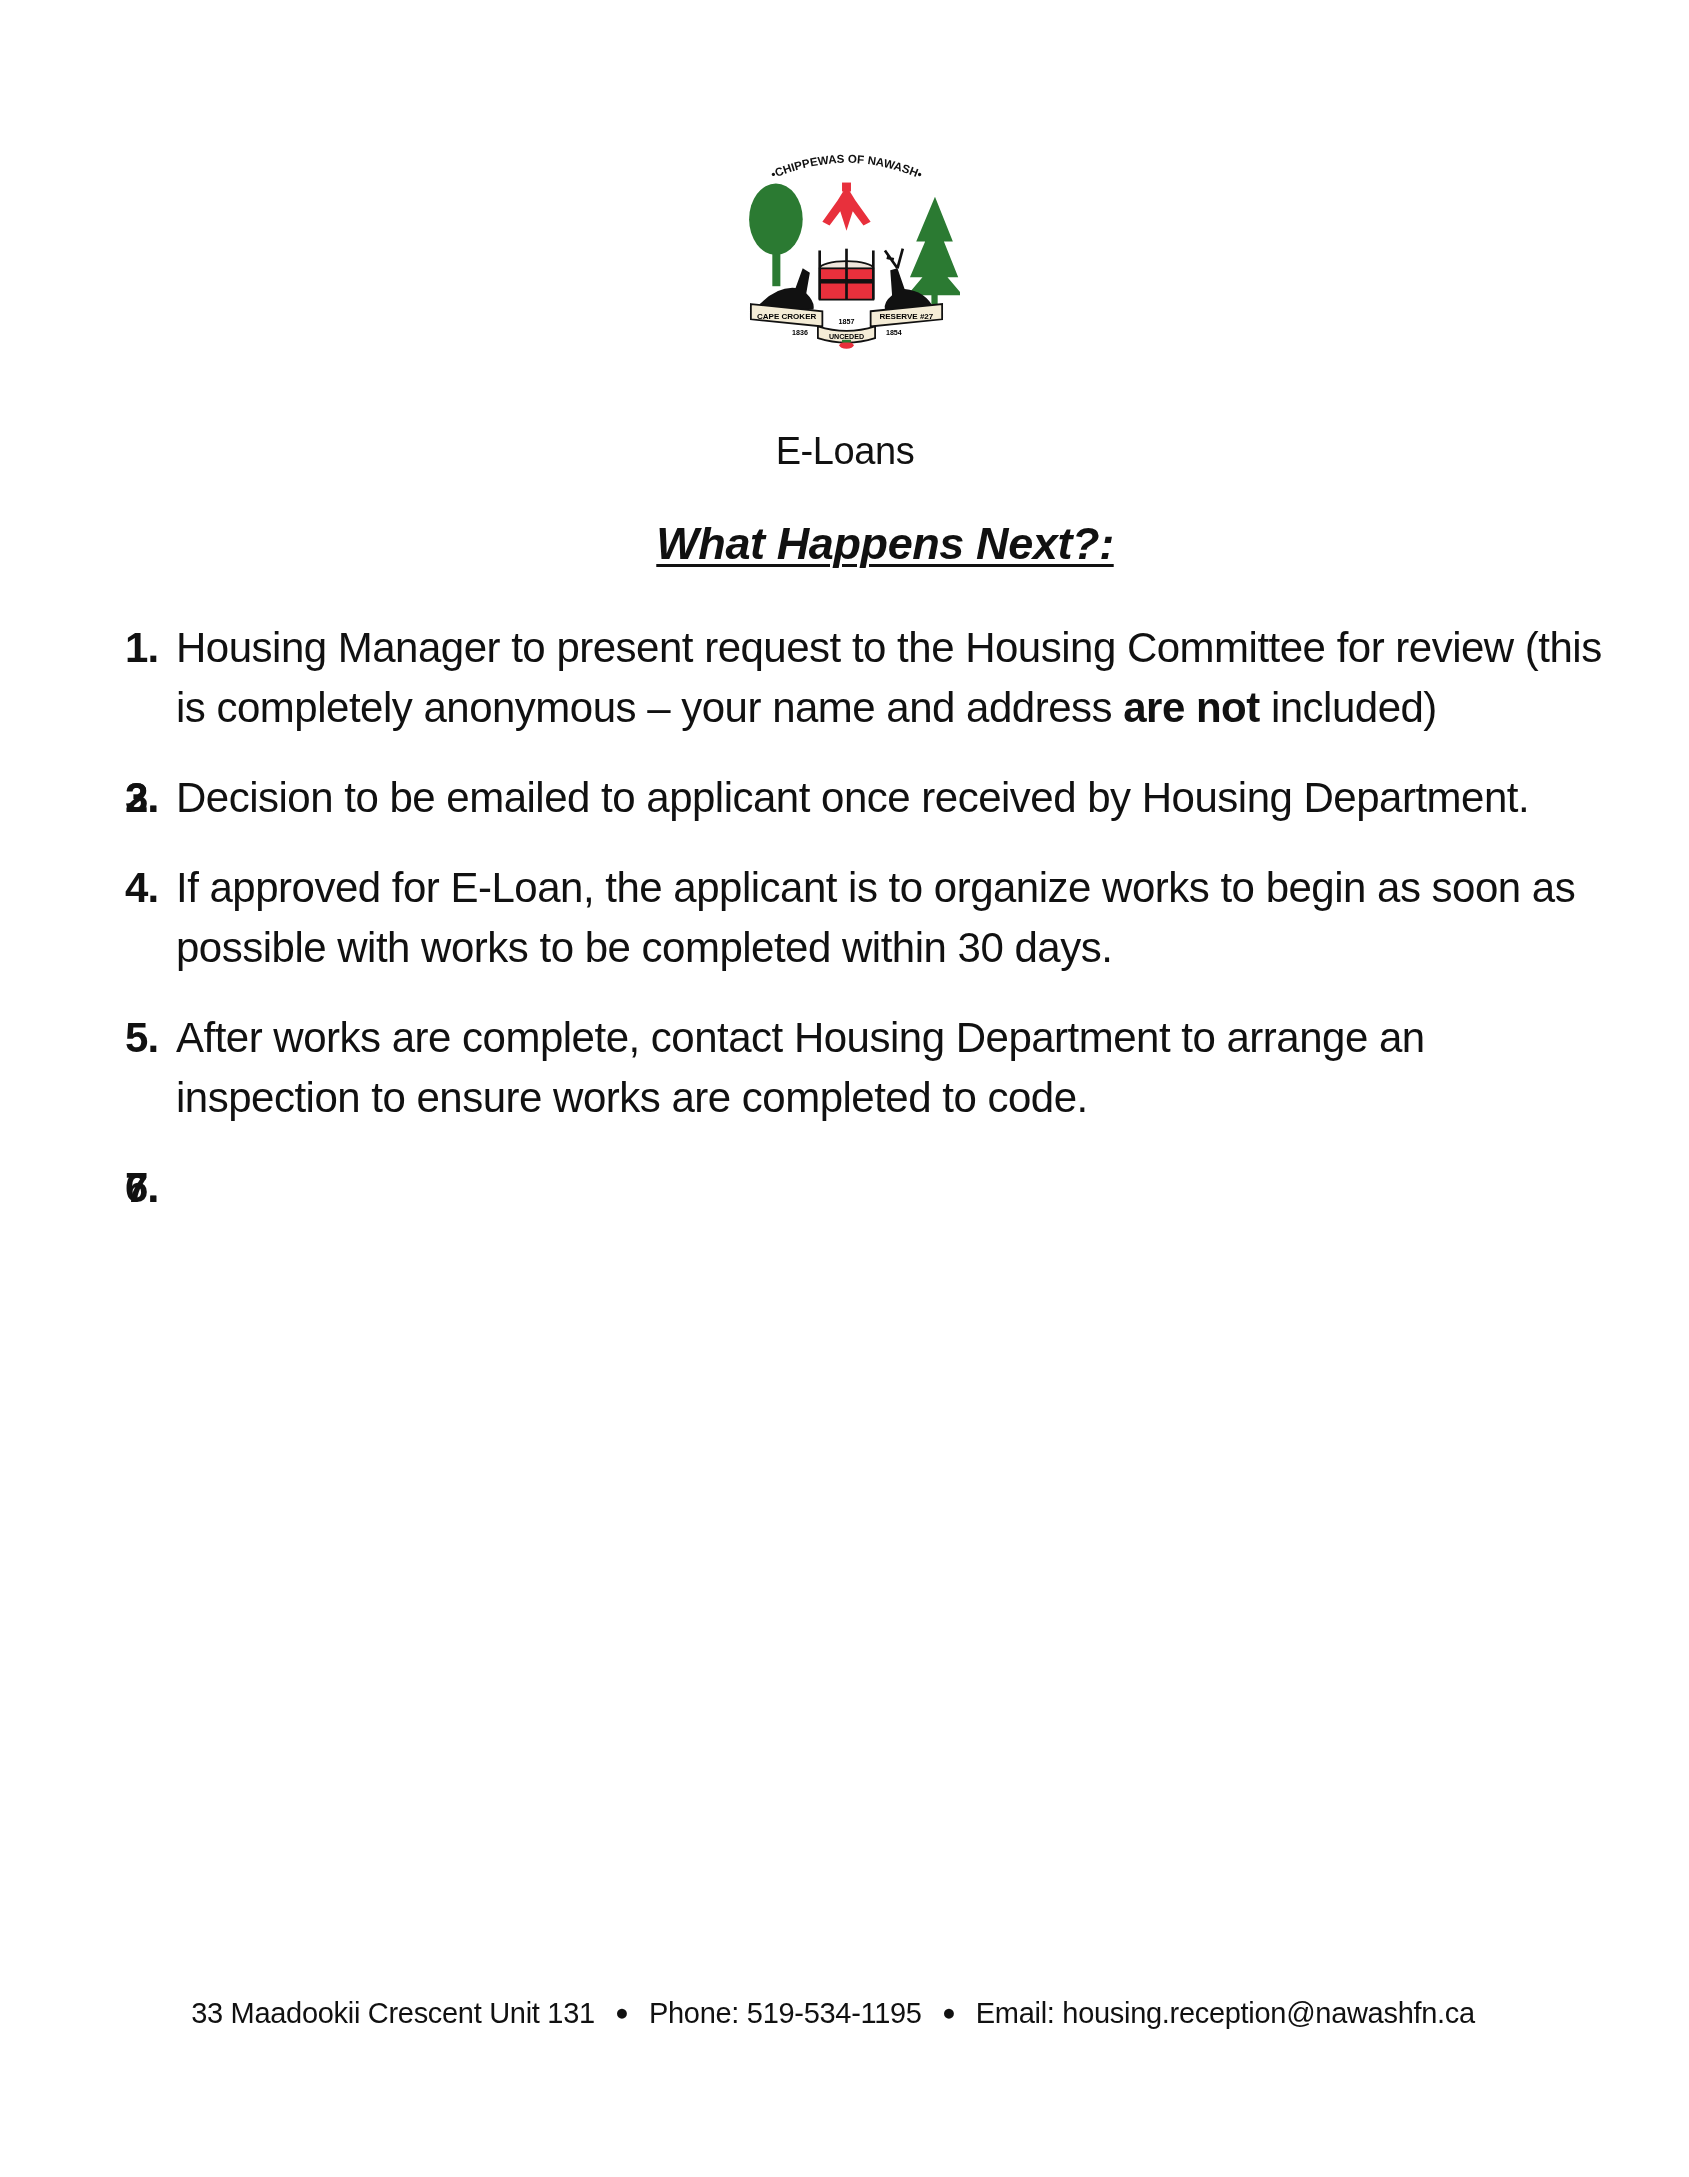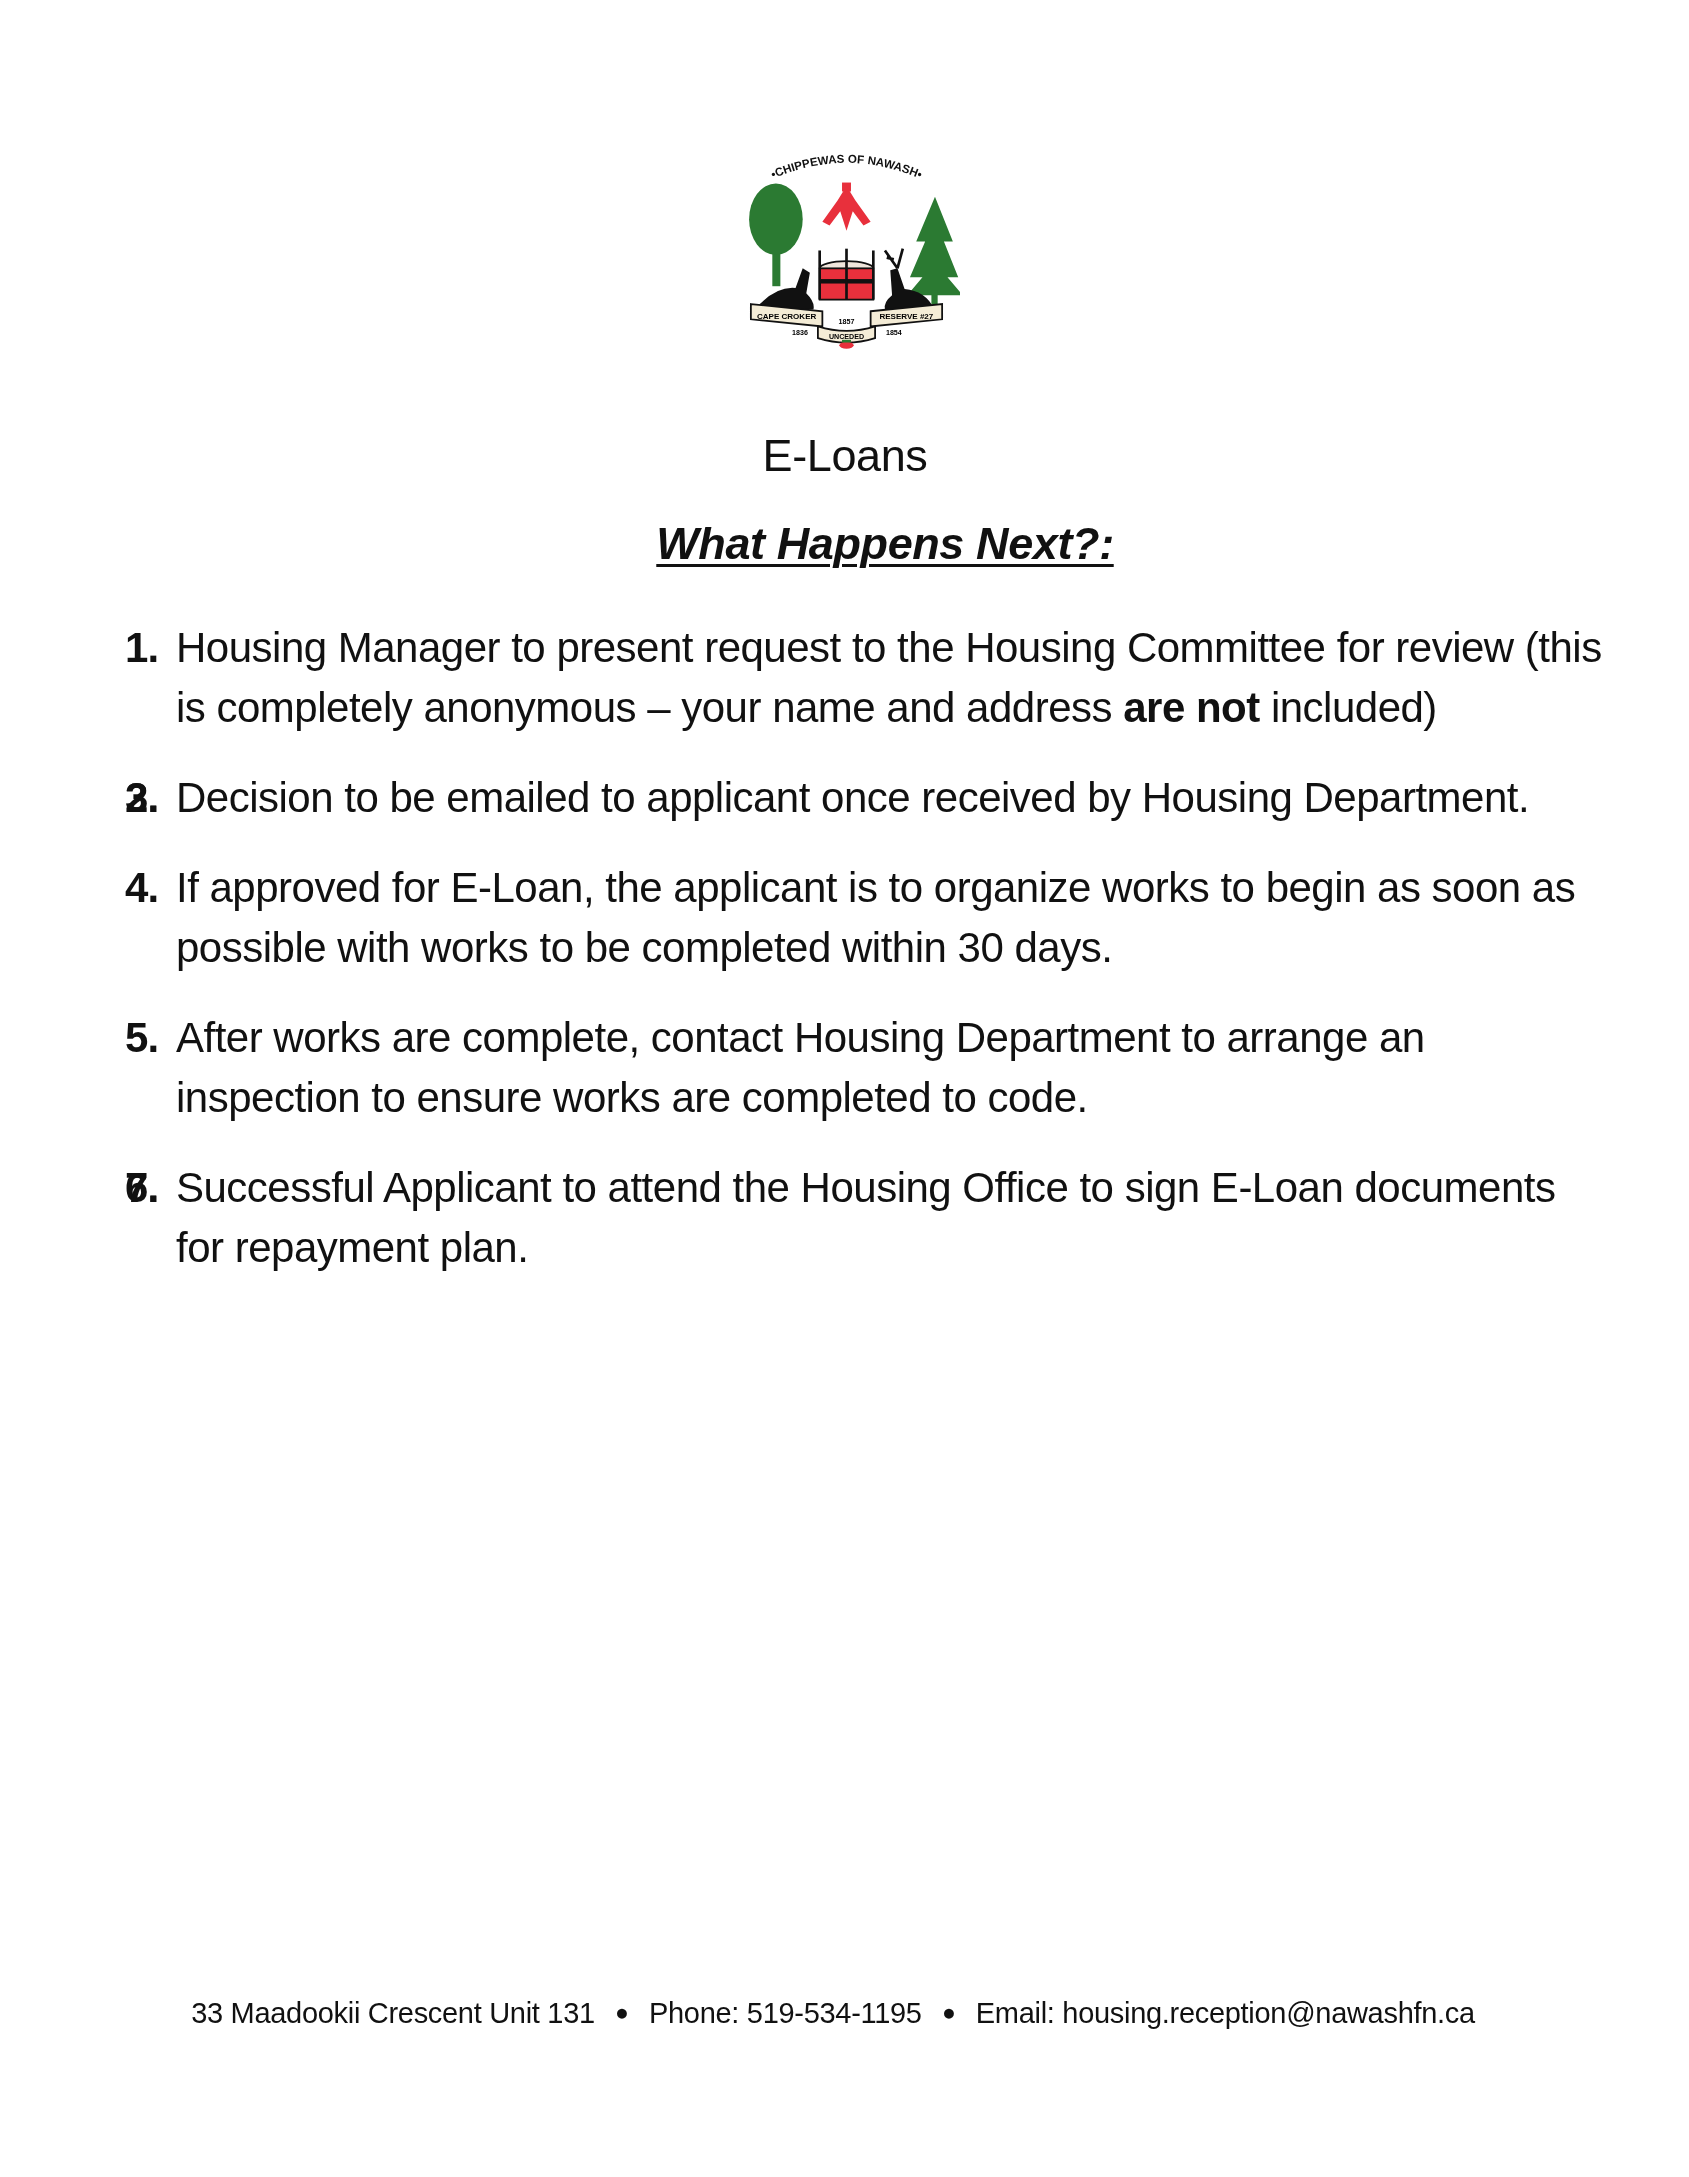--- a/index.html
+++ b/index.html
@@ -5,21 +5,21 @@
     html, body { margin: 0; padding: 0; background: #ffffff; }
     body {
       width: 1690px; height: 2177px; position: relative; overflow: hidden;
       font-family: "Liberation Sans", sans-serif; color: #111111;
     }
     .logo {
       position: absolute; left: 733px; top: 143px; width: 227px; height: 206px;
     }
     .doc-subtitle {
       position: absolute; left: 0; top: 430px; width: 1690px; text-align: center;
-      font-size: 45px; font-weight: 400; letter-spacing: -0.4px;
+      font-size: 38px; font-weight: 400; letter-spacing: -0.4px;
     }
     .doc-heading {
       position: absolute; left: 0; top: 518px; width: 1690px; text-align: center;
       font-size: 45px; font-weight: 700; font-style: italic; text-decoration: underline;
       text-decoration-thickness: 2.7px; text-underline-offset: 5.4px; letter-spacing: -0.4px; padding-left: 40px;
     }
     .steps {
       position: absolute; left: 125px; top: 618px; width: 1487px;
       margin: 0; padding: 0; list-style: none;
     }
@@ -122,21 +122,20 @@
   </li>
   <li class="step">
     <span class="step-num">5.</span>
     <span>After works are complete, contact Housing Department to arrange an inspection to ensure works are completed to code.</span>
   </li>
   <li class="step">
     <span class="step-num">6.</span>
   </li>
   <li class="step">
     <span class="step-num">7.</span>
-    <span>Successful Applicant to attend the Housing Office to sign E-Loan documents for repayment plan.</span>
   </li>
 </ol>
 
 <div class="footer">
   <span>33 Maadookii Crescent Unit 131</span>
   <span class="bullet">●</span>
   <span>Phone: 519-534-1195</span>
   <span class="bullet">●</span>
   <span>Email: housing.reception@nawashfn.ca</span>
 </div>

